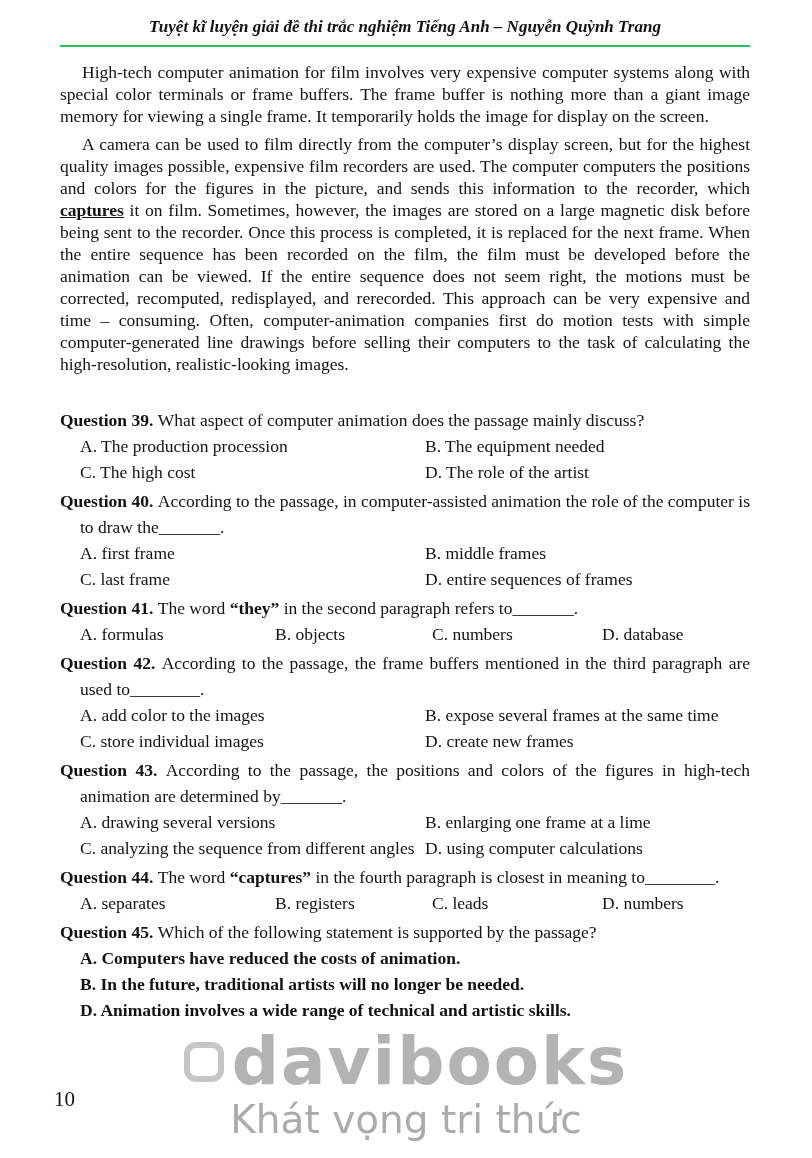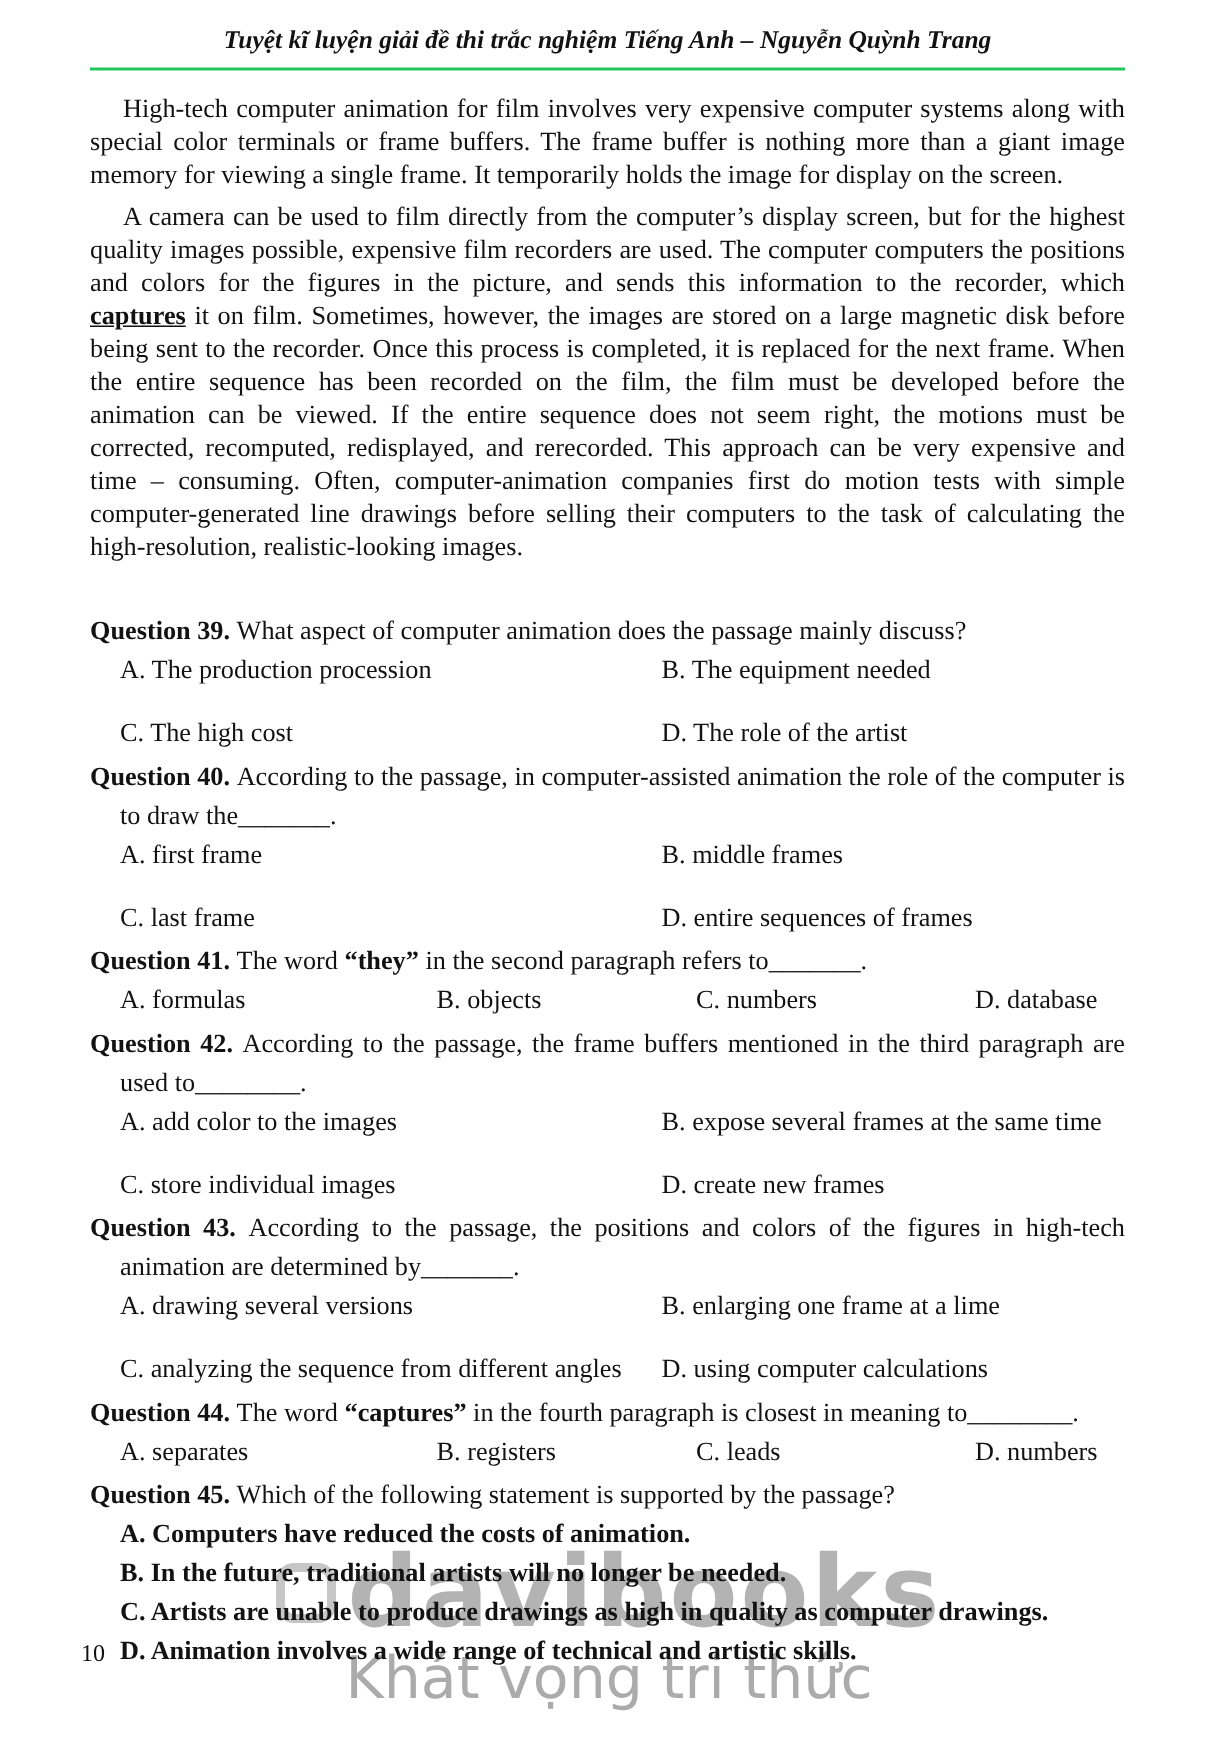--- a/index.html
+++ b/index.html
@@ -46,21 +46,21 @@
     line-height: 26px;
   }
   .question { margin-bottom: 3px; }
   .stem {
     text-align: justify;
     padding-left: 20px;
     text-indent: -20px;
   }
   .qlabel { font-weight: bold; }
   .b { font-weight: bold; }
-  .options { padding-left: 20px; gap: 16px; }
+  .options { padding-left: 20px; }
   .options.two-col { display: grid; grid-template-columns: 345px auto; }
   .options.four-col { display: grid; grid-template-columns: 195px 157px 170px auto; }
   .options.stacked { display: block; font-weight: bold; }
   .option { white-space: nowrap; }
   .options.stacked .option { white-space: normal; }
   .watermark {
     position: absolute;
     left: 0; right: 0;
     bottom: 16px;
     z-index: 1;
@@ -93,21 +93,21 @@
     font-family: "DejaVu Sans", sans-serif;
     font-size: 39px;
     margin-top: 2px;
     color: #ababab;
   }
   .page-number {
     position: absolute;
     left: 54px;
     bottom: 46px;
     z-index: 2;
-    font-size: 16px;
+    font-size: 21px;
   }
 </style>
 </head>
 <body>
 
 <div class="page">
   <div class="content">
 
     <div class="page-header">
       <div class="book-title">Tuyệt kĩ luyện giải đề thi trắc nghiệm Tiếng Anh – Nguyễn Quỳnh Trang</div>
@@ -170,21 +170,20 @@
               <div class="option">B. registers</div>
               <div class="option">C. leads</div>
               <div class="option">D. numbers</div>
             </div>
           </div>
           <div class="question">
             <div class="stem"><span class="qlabel">Question 45. </span><span>Which of the following statement is supported by the passage?</span></div>
             <div class="options stacked">
               <div class="option">A. Computers have reduced the costs of animation.</div>
               <div class="option">B. In the future, traditional artists will no longer be needed.</div>
-              <div class="option">C. Artists are unable to produce drawings as high in quality as computer drawings.</div>
               <div class="option">D. Animation involves a wide range of technical and artistic skills.</div>
             </div>
           </div>
         </div>
     </main>
 
   </div>
 
   <div class="watermark">
     <div class="wm-row">

